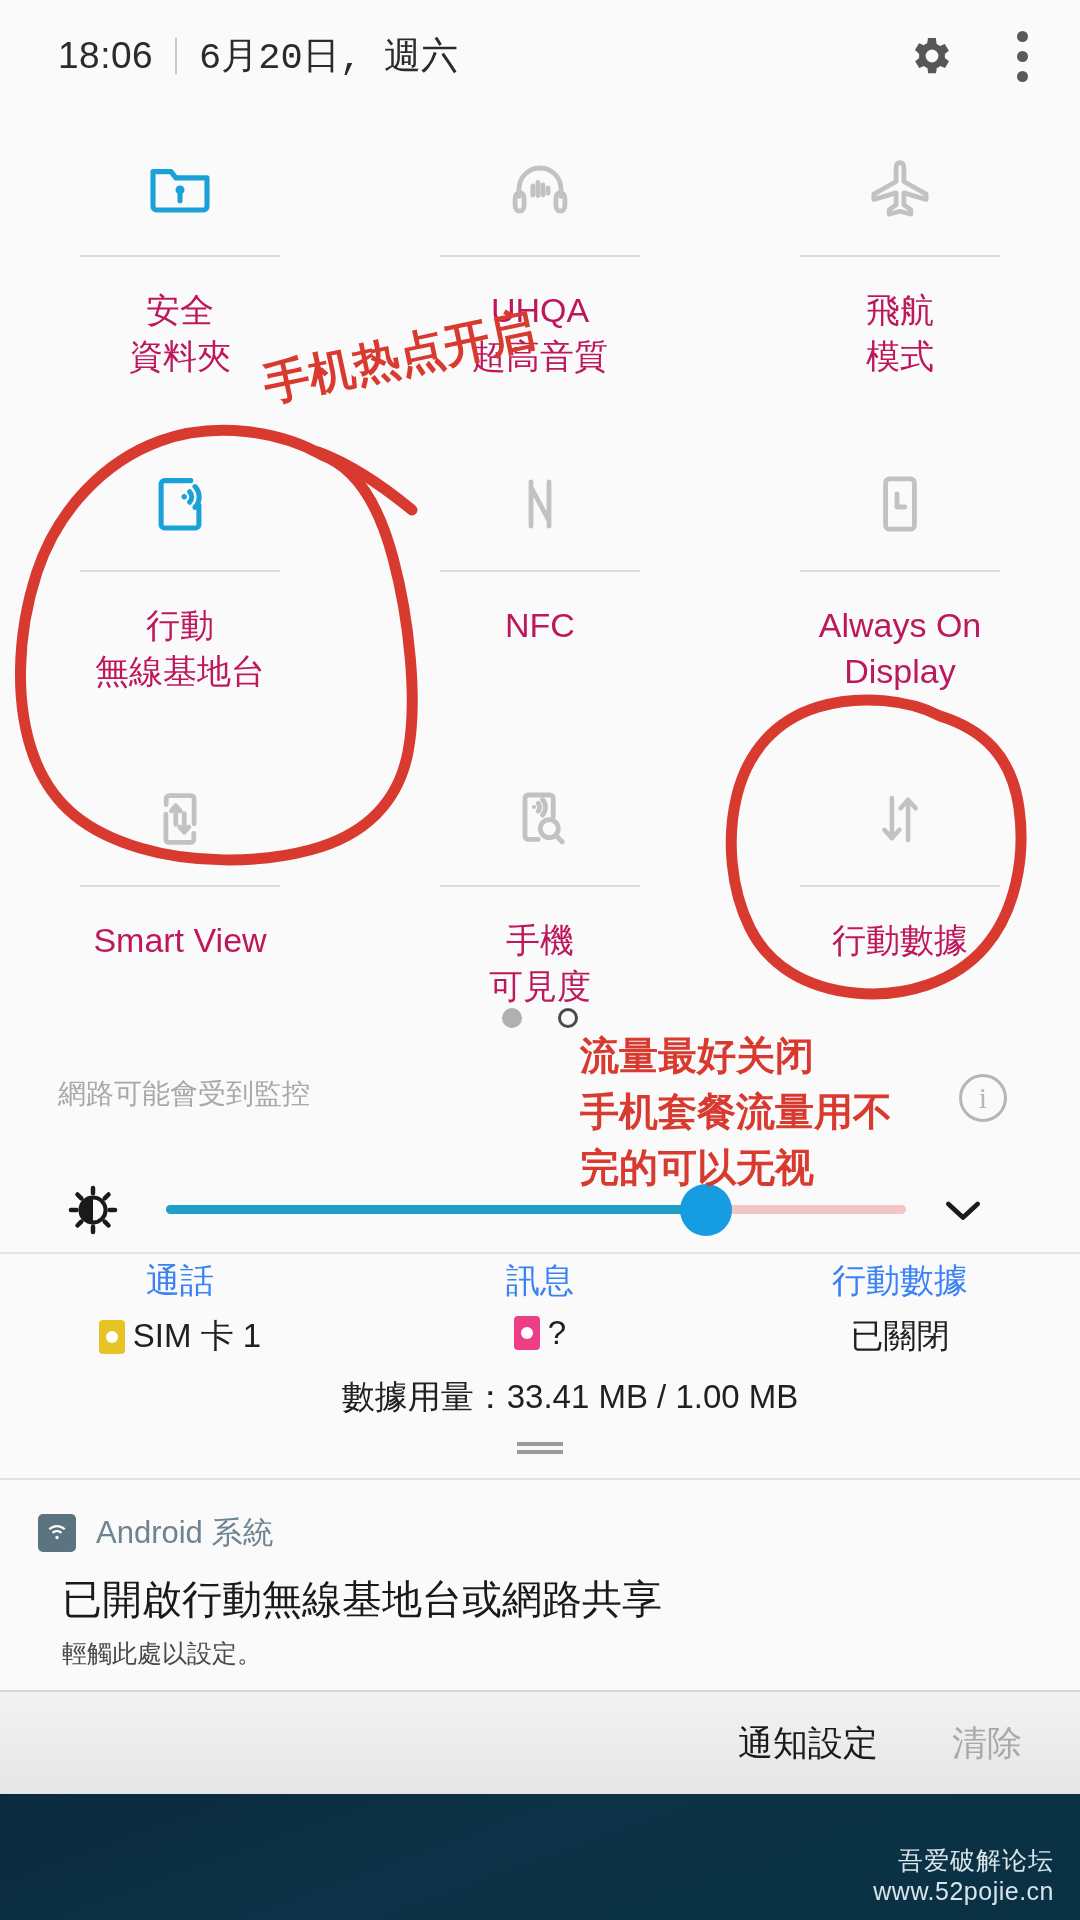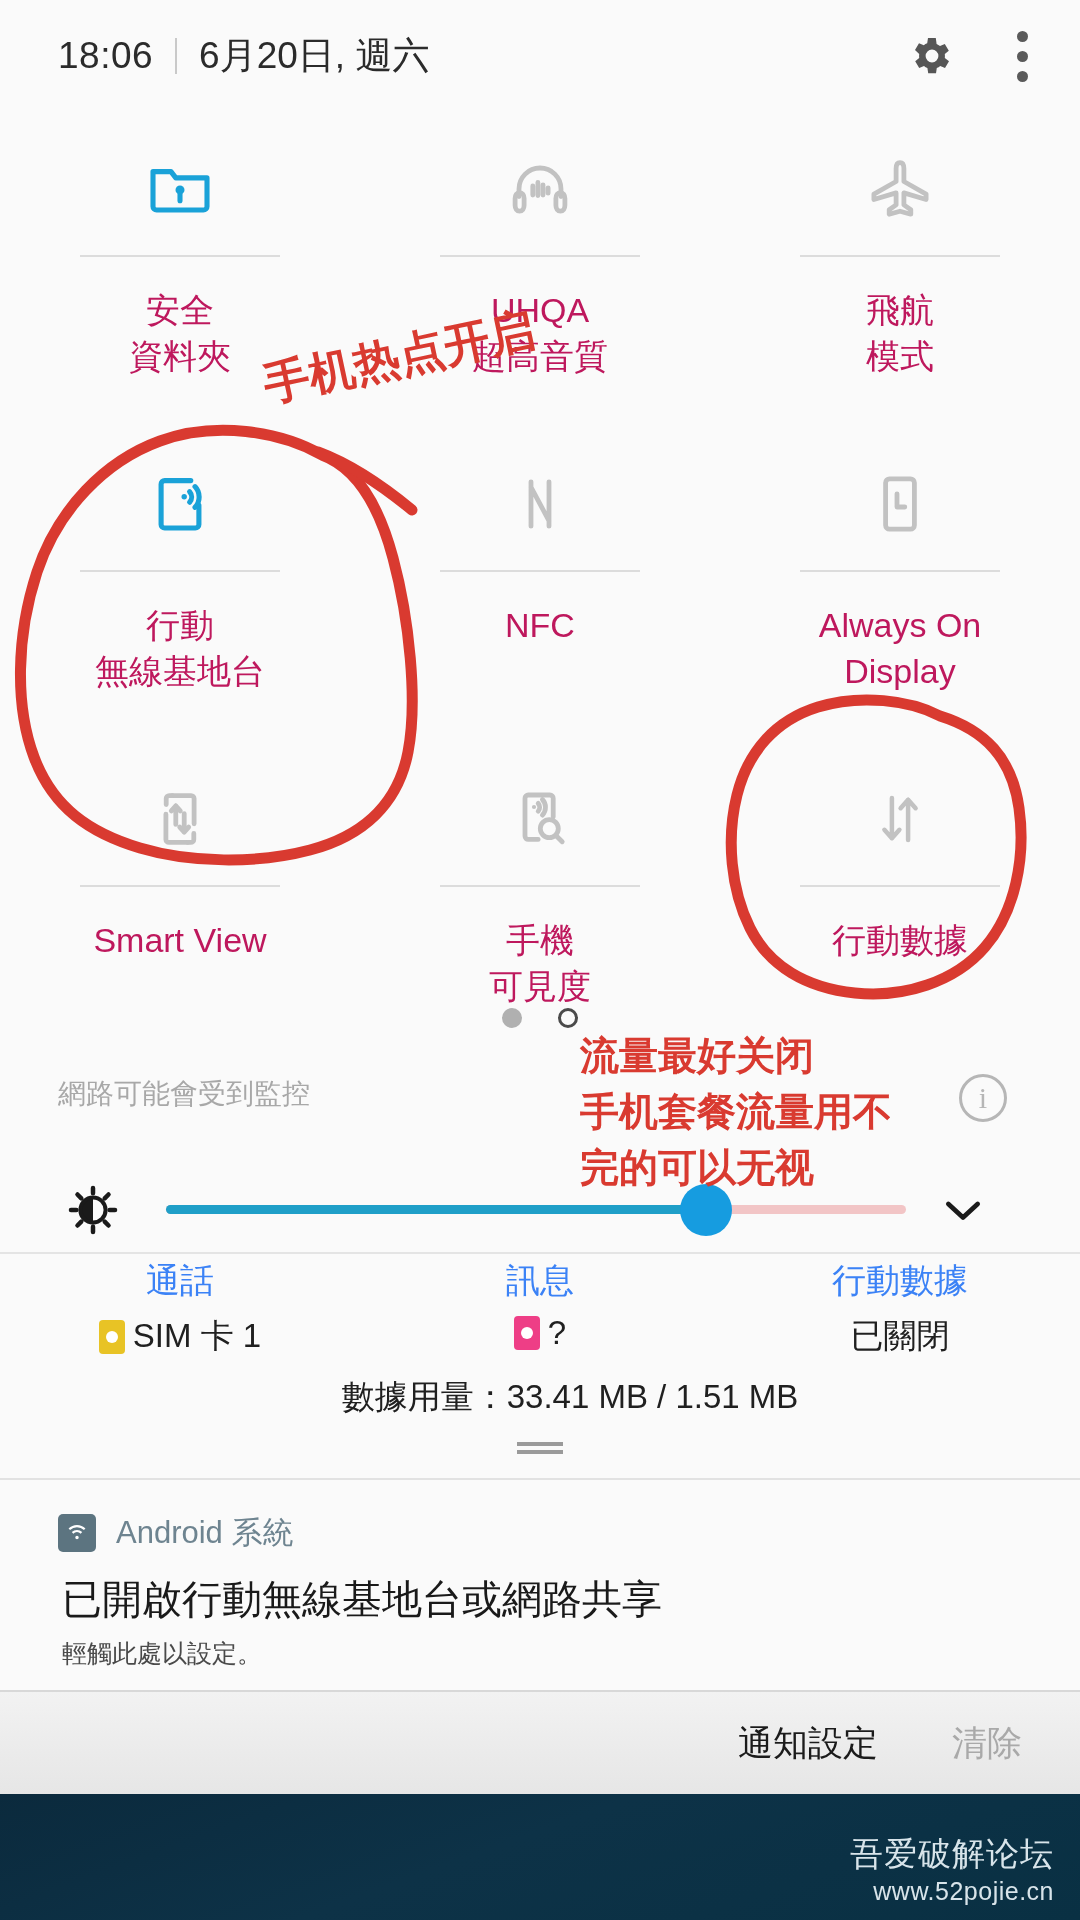--- a/index.html
+++ b/index.html
@@ -16,21 +16,21 @@
   }
 
   
   .statusbar {
     position:absolute; left:0; top:0; width:1080px; height:112px;
     display:flex; align-items:center;
   }
   .clock-wrap { display:flex; align-items:center; margin-left:58px; }
   .clock { font-size:37px; color:#2b2b2b; letter-spacing:.5px; }
   .clock-sep { width:2px; height:36px; background:#c9c9c9; margin:0 22px; }
-  .date { font-size:37px; color:#2b2b2b; }
+  .date { font-size:37px; color:#2b2b2b;font-family:Liberation Mono, monospace; }
   .hdr-icons { margin-left:auto; display:flex; align-items:center; margin-right:52px; }
   .gear-icon { width:48px; height:48px; margin-right:60px; display:block; }
   .kebab { width:12px; display:flex; flex-direction:column; align-items:center; gap:9px; }
   .kebab i { width:11px; height:11px; border-radius:50%; background:#5a5a5a; display:block; }
 
   
   .tiles {
     position:absolute; left:0; top:118px; width:1080px;
     display:grid; grid-template-columns:repeat(3,1fr);
     row-gap:0;
@@ -110,21 +110,21 @@
     position:absolute; left:50%; top:1442px; transform:translateX(-50%);
     width:46px; height:12px;
   }
   .grabber i { display:block; width:46px; height:4px; background:#9a9a9a; margin-bottom:4px; }
 
   
   .notif {
     position:absolute; left:0; top:1478px; width:1080px; height:212px;
     background:#fafafa; border-top:2px solid #e2e2e2;
   }
-  .notif-app { display:flex; align-items:center; margin:32px 0 0 58px;text-align:right; }
+  .notif-app { display:flex; align-items:center; margin:32px 0 0 38px;text-align:right; }
   .notif-app-icon { width:38px; height:38px; background:#5c7480; border-radius:5px; display:flex;align-items:center;justify-content:center; }
   .notif-app-name { font-size:31px; color:#6e8490; margin-left:20px; }
   .notif-title { font-size:40px; color:#1a1a1a; margin:18px 0 0 62px; }
   .notif-body { font-size:25px; color:#4a4a4a; margin:10px 0 0 62px; }
 
   
   .footer {
     position:absolute; left:0; top:1690px; width:1080px; height:104px;
     background:linear-gradient(#f2f2f2,#e6e6e6);
     border-top:2px solid #d8d8d8;
@@ -132,21 +132,21 @@
   }
   .footer-btn { font-size:35px; color:#1b1b1b; margin-right:74px; }
   .footer-btn.dim { color:#a9a9a9; margin-right:58px; }
 
   
   .wall {
     position:absolute; left:0; top:1794px; width:1080px; height:126px;
     background:linear-gradient(160deg,#0b2a3d 0%,#0d3247 45%,#093043 100%);
   }
   .wm { position:absolute; right:26px; bottom:14px; text-align:right; color:#d8e4ea; }
-  .wm-cn { font-size:33px; letter-spacing:1px; }
+  .wm-cn { font-size:25px; letter-spacing:1px; }
   .wm-url { font-size:25px; letter-spacing:.5px; }
 
   
   .ink { position:absolute; left:0; top:0; width:1080px; height:1920px; pointer-events:none; }
   .ink-txt {
     position:absolute; color:#d93a30; white-space:pre-line;
     font-family:"DejaVu Sans",sans-serif; font-weight:bold;
   }
   #ann1 { left:258px; top:356px; font-size:46px; transform:rotate(-12deg); transform-origin:left top; }
   #ann2 { left:580px; top:1028px; font-size:39px; line-height:56px; }
@@ -341,21 +341,21 @@
       </div>
     </div>
     <div class="sim-cell">
       <div class="sim-title">行動數據</div>
       <div class="sim-sub">
         <span>已關閉</span>
       </div>
     </div>
   </div>
 
-  <div class="usage">數據用量：33.41 MB / 1.51 MB</div>
+  <div class="usage">數據用量：33.41 MB / 1.00 MB</div>
 
   <div class="grabber">
     <i></i>
       <i></i>
   </div>
 
   <div class="notif">
     <div class="notif-app">
       <span class="notif-app-icon">
         <svg width="26" height="26" viewBox="0 0 24 24" fill="#ffffff">

